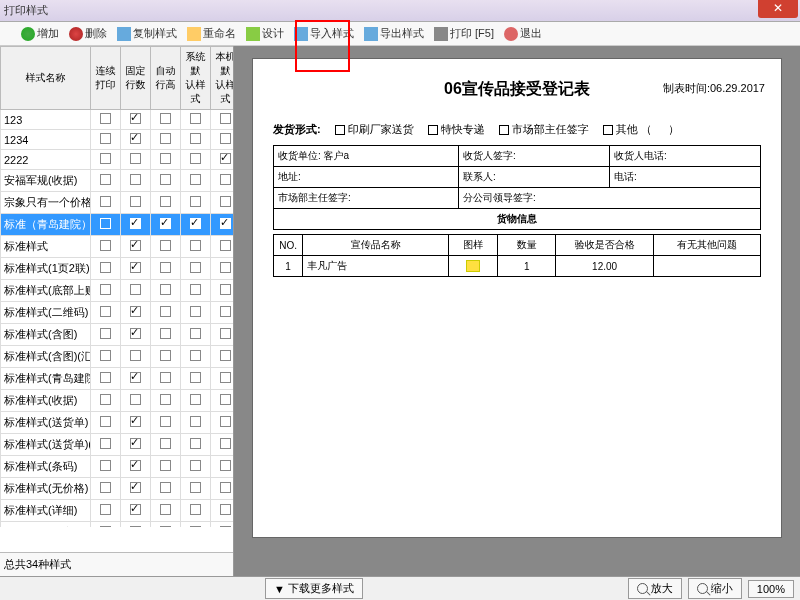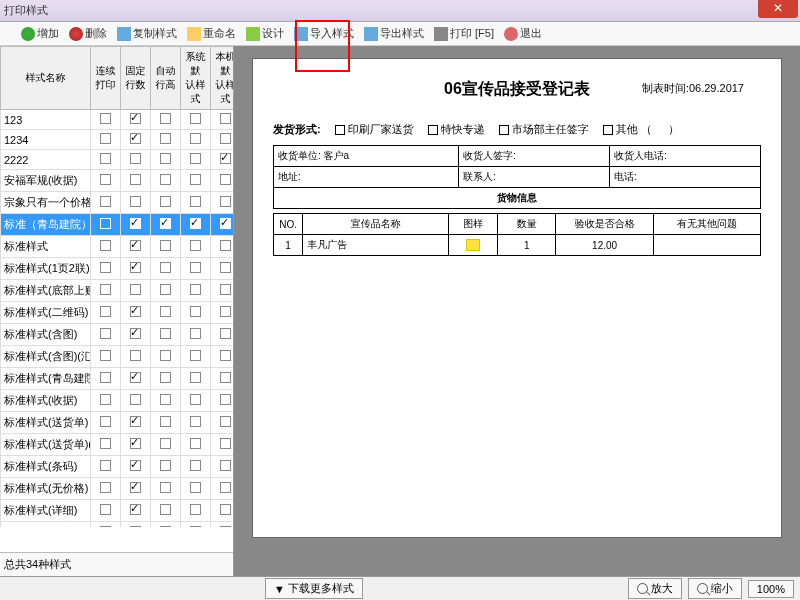--- a/index.html
+++ b/index.html
@@ -35,21 +35,21 @@
 tr.sel .chk.on::after { color: #fff; }
 tr.sel .chk.on { background: #fff; }
 tr.sel .chk.on::after { color: #000; }
 .sel .chk { background:#3399ff; border-color:#fff;}
 .sel .chk.sq { background:#fff; }
 .left-foot { border-top: 1px solid #bbb; padding: 4px; background: #f8f8f8; font-size: 11px; margin-top: 25px; }
 .right { flex: 1; background: #a3a3a3; position: relative; display: flex; flex-direction: column; }
 .preview-area { flex: 1; background: #888; padding: 12px 18px; overflow: auto; }
 .page { background: #fff; width: 100%; min-height: 480px; border: 1px solid #666; padding: 20px 20px; position: relative; }
 .doc-title { text-align: center; font-size: 16px; font-weight: bold; margin-bottom: 4px; }
-.doc-date { position: absolute; right: 37px; top: 22px; font-size: 11px; }
+.doc-date { position: absolute; right: 16px; top: 22px; font-size: 11px; }
 .ship-row { display: flex; align-items: flex-end; gap: 14px; margin: 22px 0 8px; font-size: 11px; }
 .ship-row .lbl { font-weight: bold; }
 .ship-opt { display: flex; align-items: center; gap: 3px; }
 .sbox { width: 10px; height: 10px; border: 1px solid #000; display: inline-block; }
 .paren { font-family: SimSun; }
 .info-tbl, .goods-tbl { width: 100%; border-collapse: collapse; margin-top: 4px; }
 .info-tbl td { border: 1px solid #000; padding: 3px 4px; font-size: 10px; height: 18px; }
 .goods-title { text-align: center; font-weight: bold; font-size: 12px; padding: 3px; }
 .goods-tbl th { border: 1px solid #000; padding: 3px 2px; font-size: 10px; font-weight: normal; background: #fff; }
 .goods-tbl td { border: 1px solid #000; padding: 3px 2px; font-size: 10px; text-align: center; height: 18px; }
@@ -331,20 +331,24 @@
                 <td style="width:38%">收货单位: 客户a</td>
                 <td style="width:31%">收货人签字:</td>
                 <td>收货人电话:</td>
               </tr>
           <tr>
                 <td>地址:</td>
                 <td>联系人:</td>
                 <td>电话:</td>
               </tr>
           <tr>
+                <td>市场部主任签字:</td>
+                <td colspan="2">分公司领导签字:</td>
+              </tr>
+          <tr>
                 <td colspan="3" class="goods-title">货物信息</td>
               </tr>
         </tbody>
           </table>
         <table class="goods-tbl">
           <tbody>
               <tr>
             <th style="width:6%">NO.</th>
             <th style="width:30%">宣传品名称</th>
             <th style="width:10%">图样</th>

